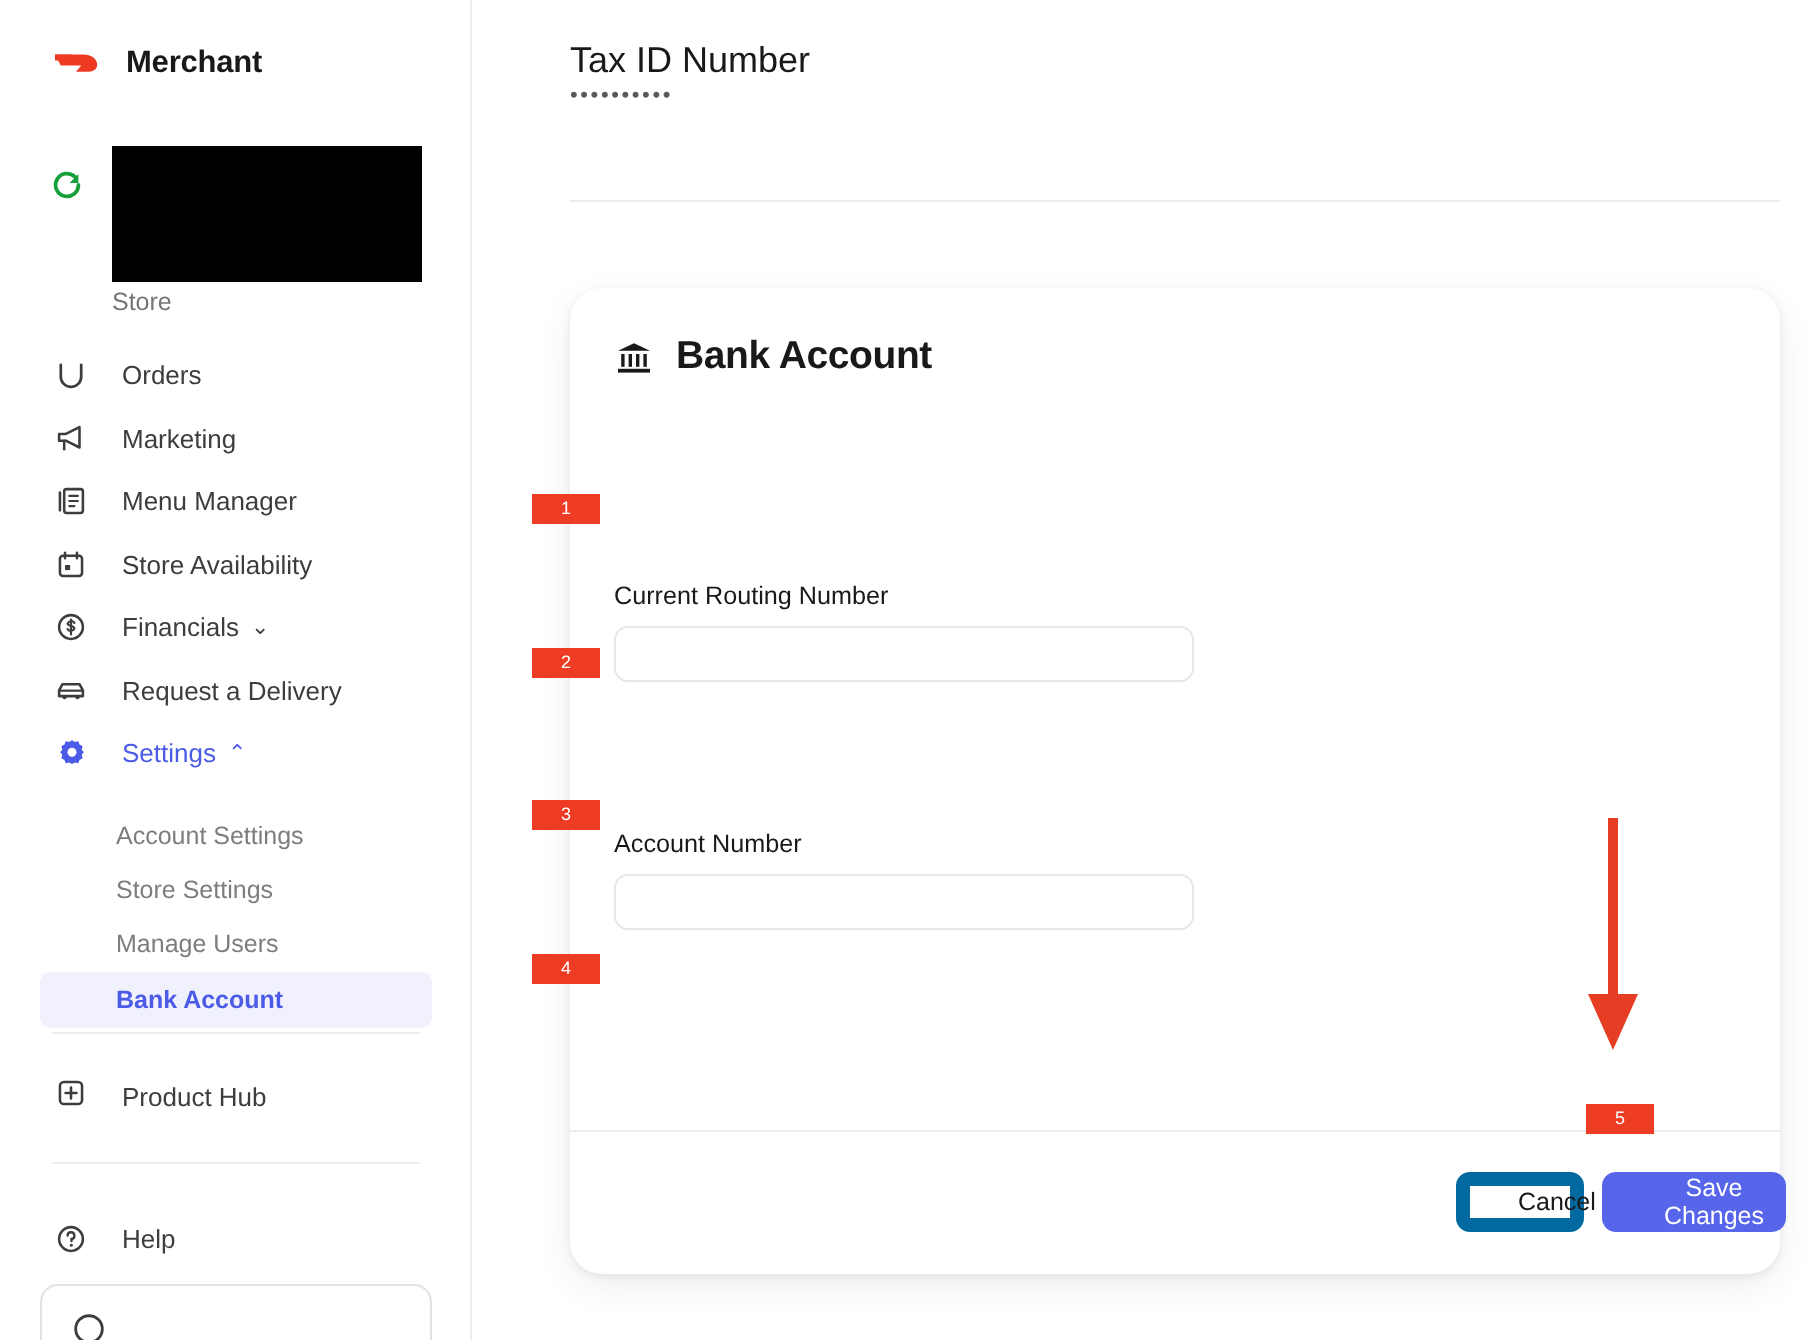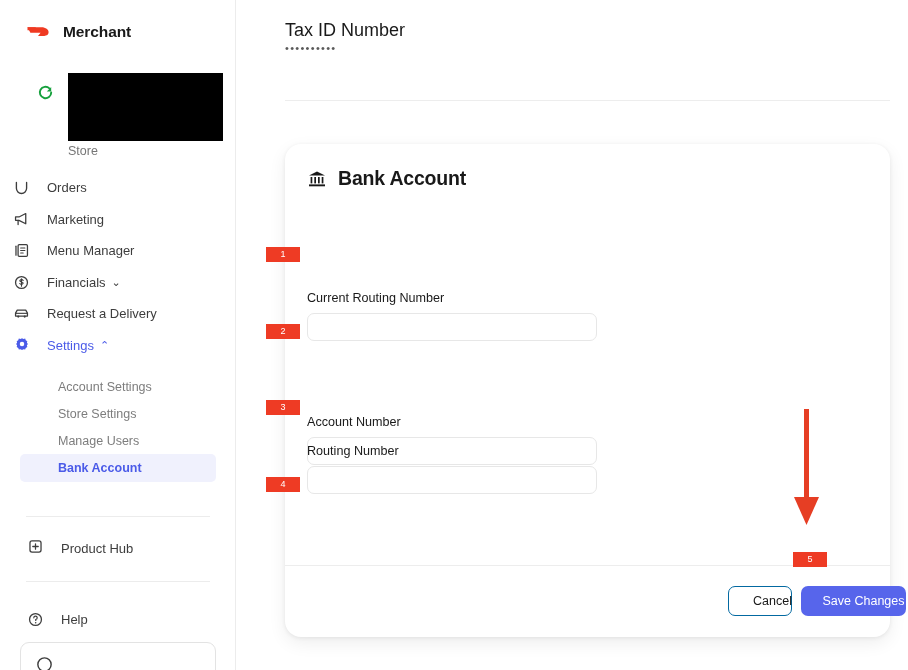--- a/index.html
+++ b/index.html
@@ -42,21 +42,21 @@
   .brand-name {
     font-size: 15.5px;
     font-weight: bold;
     color: #191919;
     letter-spacing: -0.1px;
   }
 
   
   .store-block {
     position: absolute;
-    left: 34px; top: 73px;
+    left: 22px; top: 73px;
     width: 200px;
     height: 86px;
   }
   .store-status-icon {
     position: absolute;
     left: 2px; top: 10px;
     width: 19px; height: 19px;
   }
   .store-redaction {
     position: absolute;
@@ -77,21 +77,21 @@
     position: absolute;
     left: 0; top: 172px;
     width: 236px;
   }
   .nav-item {
     position: relative;
     display: flex;
     align-items: center;
     gap: 16px;
     height: 31.5px;
-    padding-left: 12px;
+    padding-left: 26px;
     color: #494949;
     cursor: pointer;
   }
   .nav-item .nav-icon {
     width: 19px; height: 19px;
     flex: 0 0 19px;
     display: flex;
     align-items: center;
     justify-content: center;
   }
@@ -255,33 +255,33 @@
     position: absolute;
     left: 0; top: 421px;
     width: 605px; height: 1px;
     background: #ededed;
   }
 
   .btn-cancel {
     position: absolute;
     left: 443px; top: 442px;
     width: 64px; height: 30px;
-    border: 1px solid #0369a1;
+    border: 7px solid #0369a1;
     border-radius: 7px;
     background: #ffffff;
     font-family: "Liberation Sans", sans-serif;
     font-size: 12.5px;
     color: #191919;
     cursor: pointer;
     padding-left: 24px;
   }
   .btn-save {
     position: absolute;
     left: 516px; top: 442px;
-    width: 105px; height: 30px;
+    width: 92px; height: 30px;
     border: none;
     border-radius: 7px;
     background: #5765eb;
     font-family: "Liberation Sans", sans-serif;
     font-size: 12.5px;
     color: #ffffff;
     cursor: pointer;
     padding-left: 20px;
   }
 
@@ -354,20 +354,30 @@
         <span class="nav-icon">
           <svg width="17" height="17" viewBox="0 0 20 20">
             <rect x="6" y="3" width="11" height="14" rx="1.4" stroke="#3d3d3d" stroke-width="1.5" fill="none"></rect>
             <path d="M3.5 5 V15.5" stroke="#3d3d3d" stroke-width="1.5" stroke-linecap="round"></path>
             <path d="M9 7 H14 M9 10 H14 M9 13 H12" stroke="#3d3d3d" stroke-width="1.3" stroke-linecap="round"></path>
           </svg>
         </span>
         <span class="nav-label">Menu Manager</span>
       </div>
 
+      <div class="nav-item">
+        <span class="nav-icon">
+          <svg width="17" height="17" viewBox="0 0 20 20">
+            <rect x="3.5" y="4.5" width="13" height="12" rx="1.8" stroke="#3d3d3d" stroke-width="1.5" fill="none"></rect>
+            <path d="M6.5 2.8 V6 M13.5 2.8 V6" stroke="#3d3d3d" stroke-width="1.5" stroke-linecap="round"></path>
+            <rect x="6.5" y="10" width="3" height="3" fill="#3d3d3d"></rect>
+          </svg>
+        </span>
+        <span class="nav-label">Store Availability</span>
+      </div>
 
       <div class="nav-item">
         <span class="nav-icon">
           <svg width="17" height="17" viewBox="0 0 20 20">
             <circle cx="10" cy="10" r="7" stroke="#3d3d3d" stroke-width="1.5" fill="none"></circle>
             <path d="M12 7.6 a2.2 2 0 0 0 -4 0.4 c0 1.8 4 1 4 2.8 a2.2 2 0 0 1 -4 0.4" stroke="#3d3d3d" stroke-width="1.3" fill="none" stroke-linecap="round"></path>
             <path d="M10 5.6 V14.4" stroke="#3d3d3d" stroke-width="1.3" stroke-linecap="round"></path>
           </svg>
         </span>
         <span class="nav-label">Financials</span>
@@ -469,24 +479,20 @@
       <div class="field" style="top:147px;">
         <label class="field-label">Current Routing Number</label>
         <input class="field-input" type="text" value="" style="">
       </div>
 
       <div class="field" style="top:223px;margin-top:48px;">
         <label class="field-label">Account Number</label>
         <input class="field-input" type="text" value="" style="">
       </div>
 
-      <div class="field" style="top:300px;">
-        <label class="field-label">Routing Number</label>
-        <input class="field-input" type="text" value="" style="">
-      </div>
 
       <div class="card-footer-divider"></div>
 
       <button class="btn-cancel">Cancel</button>
       <button class="btn-save">Save Changes</button>
     </div>
   </div>
 
   <div class="overlay">
     <div class="badge" style="left:266px; top:247px;">1</div>

